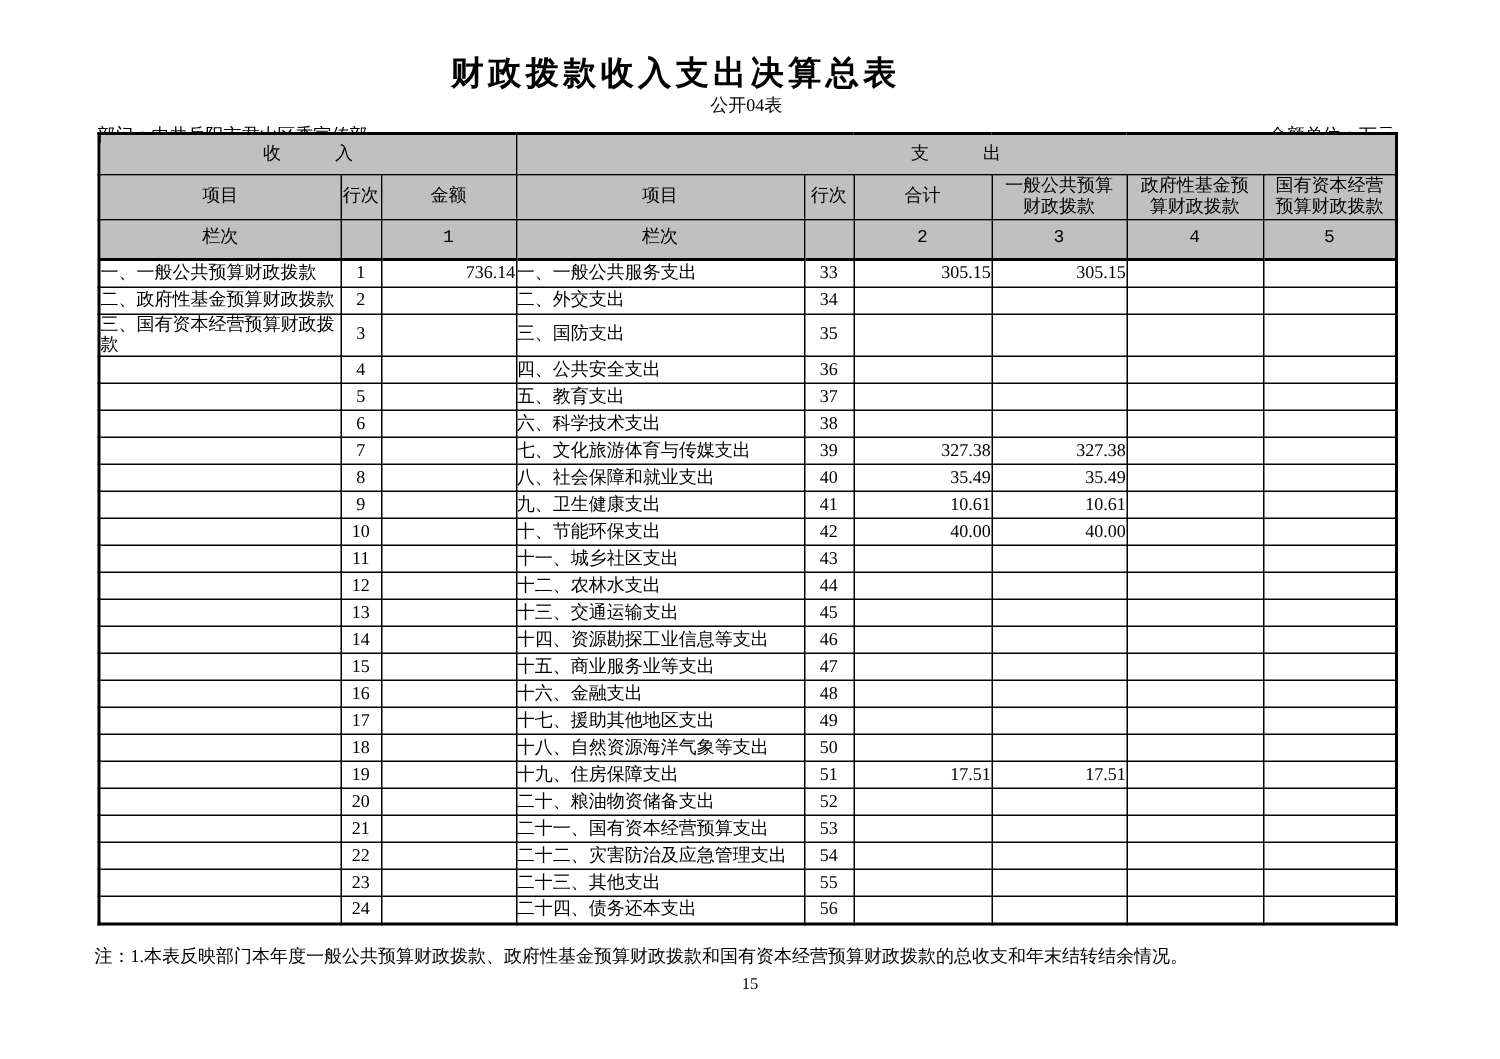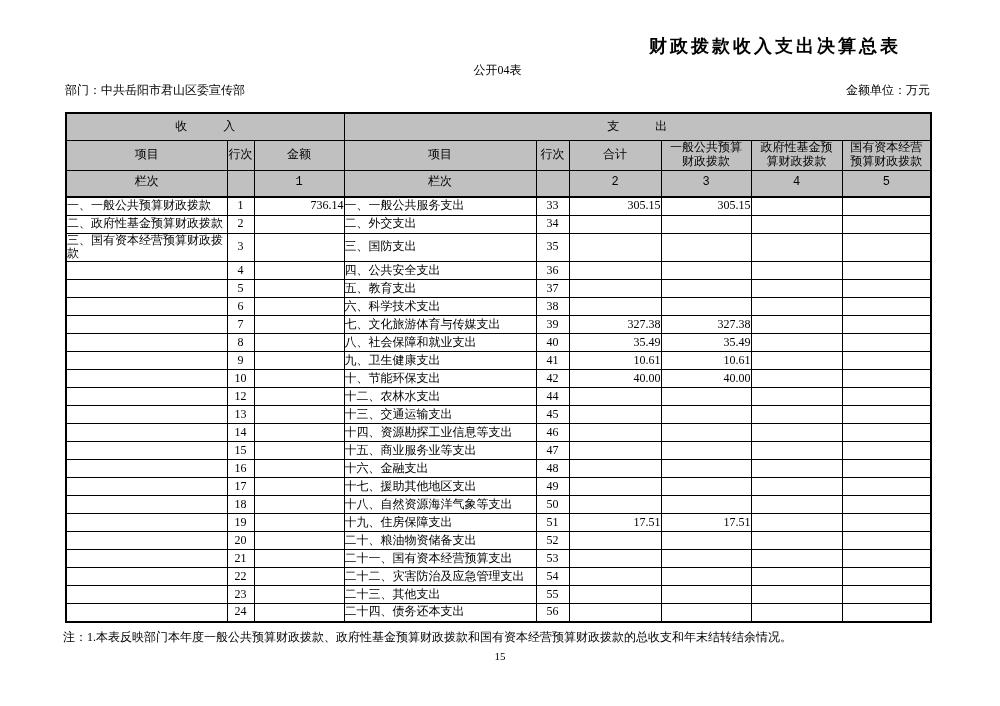--- a/index.html
+++ b/index.html
@@ -3,32 +3,32 @@
 <meta charset="utf-8">
 <style>
   html,body{margin:0;padding:0;background:#ffffff;}
   body{
     width:1000px;height:706px;position:relative;
     font-family:"Liberation Serif", serif;
     color:#000;
   }
   .page-title{
     position:absolute;top:34px;left:0;width:901px;
-    text-align:right;font-size:18px;font-weight:bold;letter-spacing:3px;
+    text-align:center;font-size:22px;font-weight:bold;letter-spacing:3px;
   }
   .table-code{
     position:absolute;top:62px;left:65px;width:865px;
     text-align:center;font-size:12px;
   }
   .meta-row{
     position:absolute;top:82px;left:65px;width:865px;
     display:flex;justify-content:space-between;font-size:12px;
   }
   table.fiscal{
-    position:absolute;top:112px;left:65px;
+    position:absolute;top:88px;left:65px;
     width:866px;table-layout:fixed;
     border-collapse:collapse;
     border:2px solid #000;
     font-size:12px;
   }
   table.fiscal td{
     border:1px solid #000;
     padding:0;line-height:1.15;
     overflow:hidden;vertical-align:middle;
   }
@@ -209,20 +209,31 @@
         <td class="num"></td>
         <td class="item sec">十、节能环保支出</td>
         <td class="line">42</td>
         <td class="num">40.00</td>
         <td class="num">40.00</td>
         <td class="num"></td>
         <td class="num"></td>
       </tr>
       <tr>
         <td class="item"></td>
+        <td class="line">11</td>
+        <td class="num"></td>
+        <td class="item sec">十一、城乡社区支出</td>
+        <td class="line">43</td>
+        <td class="num"></td>
+        <td class="num"></td>
+        <td class="num"></td>
+        <td class="num"></td>
+      </tr>
+      <tr>
+        <td class="item"></td>
         <td class="line">12</td>
         <td class="num"></td>
         <td class="item sec">十二、农林水支出</td>
         <td class="line">44</td>
         <td class="num"></td>
         <td class="num"></td>
         <td class="num"></td>
         <td class="num"></td>
       </tr>
       <tr>

